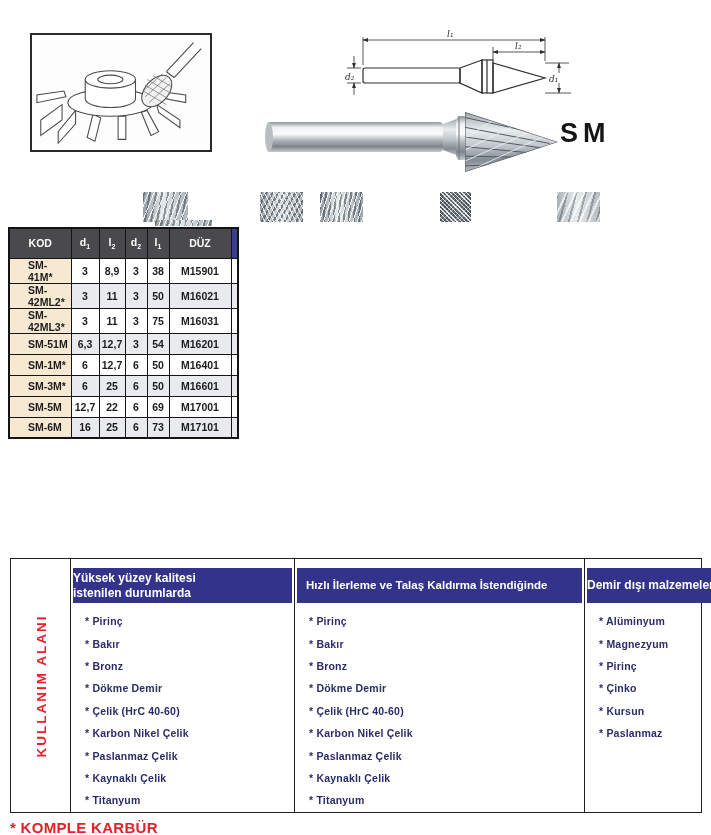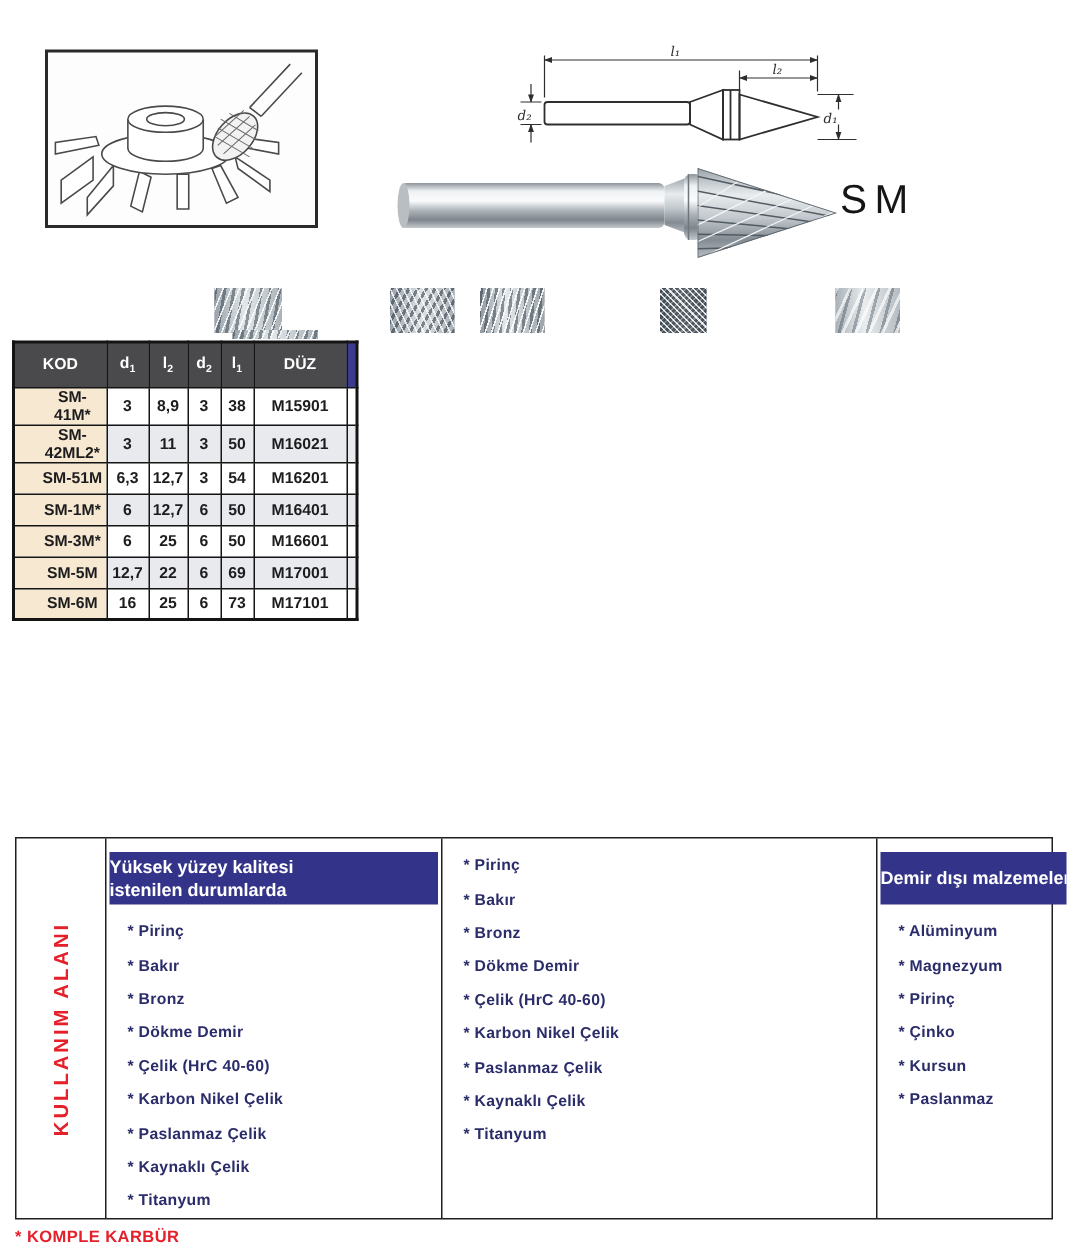--- a/index.html
+++ b/index.html
@@ -19,21 +19,21 @@
   .illus{left:30px;top:33px;width:182px;height:119px;border:2px solid #2a2a2a;background:#fdfdfd}
   .illus svg{width:100%;height:100%}
 
   
   .techdraw{left:345px;top:25px;width:360px;height:92px}
   .techdraw text{font-family:"DejaVu Serif","Liberation Serif",serif;font-style:italic;font-size:9px;fill:#2e2e2e}
 
   
   .photo{left:253px;top:106px;width:335px;height:82px}
 
-  .sm-label{left:560px;top:118px;font-size:27px;font-weight:400;color:#151515;letter-spacing:5px}
+  .sm-label{left:560px;top:118px;font-size:27px;font-weight:700;color:#151515;letter-spacing:5px}
 
   
   .thumb{top:192px;height:30px;background-color:#b3bac0}
   .tex-a{background-image:
      repeating-linear-gradient(112deg,rgba(255,255,255,.85) 0 1px,rgba(0,0,0,0) 1px 5px),
      repeating-linear-gradient(100deg,rgba(35,48,60,.45) 0 2px,rgba(0,0,0,0) 2px 6px),
      linear-gradient(90deg,#98a1a8,#e3e8ea 45%,#aab2b8)}
   .tex-b{background-image:
      repeating-linear-gradient(65deg,rgba(255,255,255,.8) 0 1px,rgba(0,0,0,0) 1px 4px),
      repeating-linear-gradient(-60deg,rgba(30,40,52,.5) 0 2px,rgba(0,0,0,0) 2px 5px),
@@ -51,21 +51,21 @@
      repeating-linear-gradient(105deg,rgba(45,58,70,.35) 0 2px,rgba(0,0,0,0) 2px 9px),
      linear-gradient(90deg,#aab2b8,#e9edef 45%,#b4bcc1)}
 
   
   .spec{left:8px;top:227px;border-collapse:collapse}
   .spec th,.spec td{border:1px solid #141414;text-align:center;vertical-align:middle;color:var(--ink)}
   .spec{border:2px solid #141414}
   .spec th{background:var(--table-header-gray);color:#fff;font-size:10.5px;font-weight:700;height:30px;padding:0 2px}
   .spec th sub{font-size:7px}
   .spec td{font-size:10.5px;font-weight:700;height:21px;padding:0 2px}
-  .spec td:nth-child(1){width:62px;text-align:center;padding-left:18px;font-size:10.5px}
+  .spec td:nth-child(1){width:62px;text-align:left;padding-left:18px;font-size:10.5px}
   .spec td:nth-child(2){width:28px}
   .spec td:nth-child(3){width:26px}
   .spec td:nth-child(4){width:22px}
   .spec td:nth-child(5){width:22px}
   .spec td:nth-child(6){width:62px}
   .spec td.kod{background:var(--kod-cream)}
   .spec tbody tr:nth-child(even) td:not(.kod){background:var(--alt-row)}
   .spec tbody tr:nth-child(odd) td:not(.kod){background:#fff}
   .spec th.sliver{width:7px;background:#3c3c8e;padding:0}
   .spec td.sliver-cell{width:7px;padding:0}
@@ -81,21 +81,21 @@
   .usage-col.c2{width:290px;border-left:1px solid #1f1f1f}
   .usage-col.c3{width:142px;border-left:1px solid #1f1f1f}
   .usage-header{margin:9px 2px 0 2px;height:35px;background:var(--header-navy);color:#fff;
      font-weight:700;font-size:12px;line-height:1.25;display:flex;align-items:center;}
   .c1 .usage-header span{max-width:165px}
   .c2 .usage-header{font-size:11.5px;white-space:nowrap;padding-left:9px}
   .usage-items{padding:7px 0 0 14px}
   .usage-item{height:22.4px;display:flex;align-items:center;
      color:#2b2c6a;font-weight:700;font-size:10.5px;letter-spacing:.2px}
 
-  .footnote{left:10px;top:819px;color:var(--accent-red);font-weight:700;font-size:11px;letter-spacing:.3px}
+  .footnote{left:10px;top:819px;color:var(--accent-red);font-weight:700;font-size:15px;letter-spacing:.3px}
 </style>
 </head>
 <body>
 
 <div class="abs illus">
   <svg viewBox="0 0 182 119">
     <g stroke="#4a4a4a" stroke-width="1.1" fill="#ffffff">
 
       <g>
         <polygon points="30,72 8,88 8,104 30,88"></polygon>
@@ -249,20 +249,29 @@
       <tr>
         <td class="kod">SM-42ML2*</td>
         <td>3</td>
         <td>11</td>
         <td>3</td>
         <td>50</td>
         <td>M16021</td>
         <td class="sliver-cell"></td>
       </tr>
       <tr>
+        <td class="kod">SM-42ML3*</td>
+        <td>3</td>
+        <td>11</td>
+        <td>3</td>
+        <td>75</td>
+        <td>M16031</td>
+        <td class="sliver-cell"></td>
+      </tr>
+      <tr>
         <td class="kod">SM-51M</td>
         <td>6,3</td>
         <td>12,7</td>
         <td>3</td>
         <td>54</td>
         <td>M16201</td>
         <td class="sliver-cell"></td>
       </tr>
       <tr>
         <td class="kod">SM-1M*</td>
@@ -317,20 +326,23 @@
         <div class="usage-item">* Bronz</div>
         <div class="usage-item">* Dökme Demir</div>
         <div class="usage-item">* Çelik (HrC 40-60)</div>
         <div class="usage-item">* Karbon Nikel Çelik</div>
         <div class="usage-item">* Paslanmaz Çelik</div>
         <div class="usage-item">* Kaynaklı Çelik</div>
         <div class="usage-item">* Titanyum</div>
       </div>
   </div>
   <div class="usage-col c2">
+    <div class="usage-header">
+        <span>Hızlı İlerleme ve Talaş Kaldırma İstendiğinde</span>
+      </div>
     <div class="usage-items">
         <div class="usage-item">* Pirinç</div>
         <div class="usage-item">* Bakır</div>
         <div class="usage-item">* Bronz</div>
         <div class="usage-item">* Dökme Demir</div>
         <div class="usage-item">* Çelik (HrC 40-60)</div>
         <div class="usage-item">* Karbon Nikel Çelik</div>
         <div class="usage-item">* Paslanmaz Çelik</div>
         <div class="usage-item">* Kaynaklı Çelik</div>
         <div class="usage-item">* Titanyum</div>

